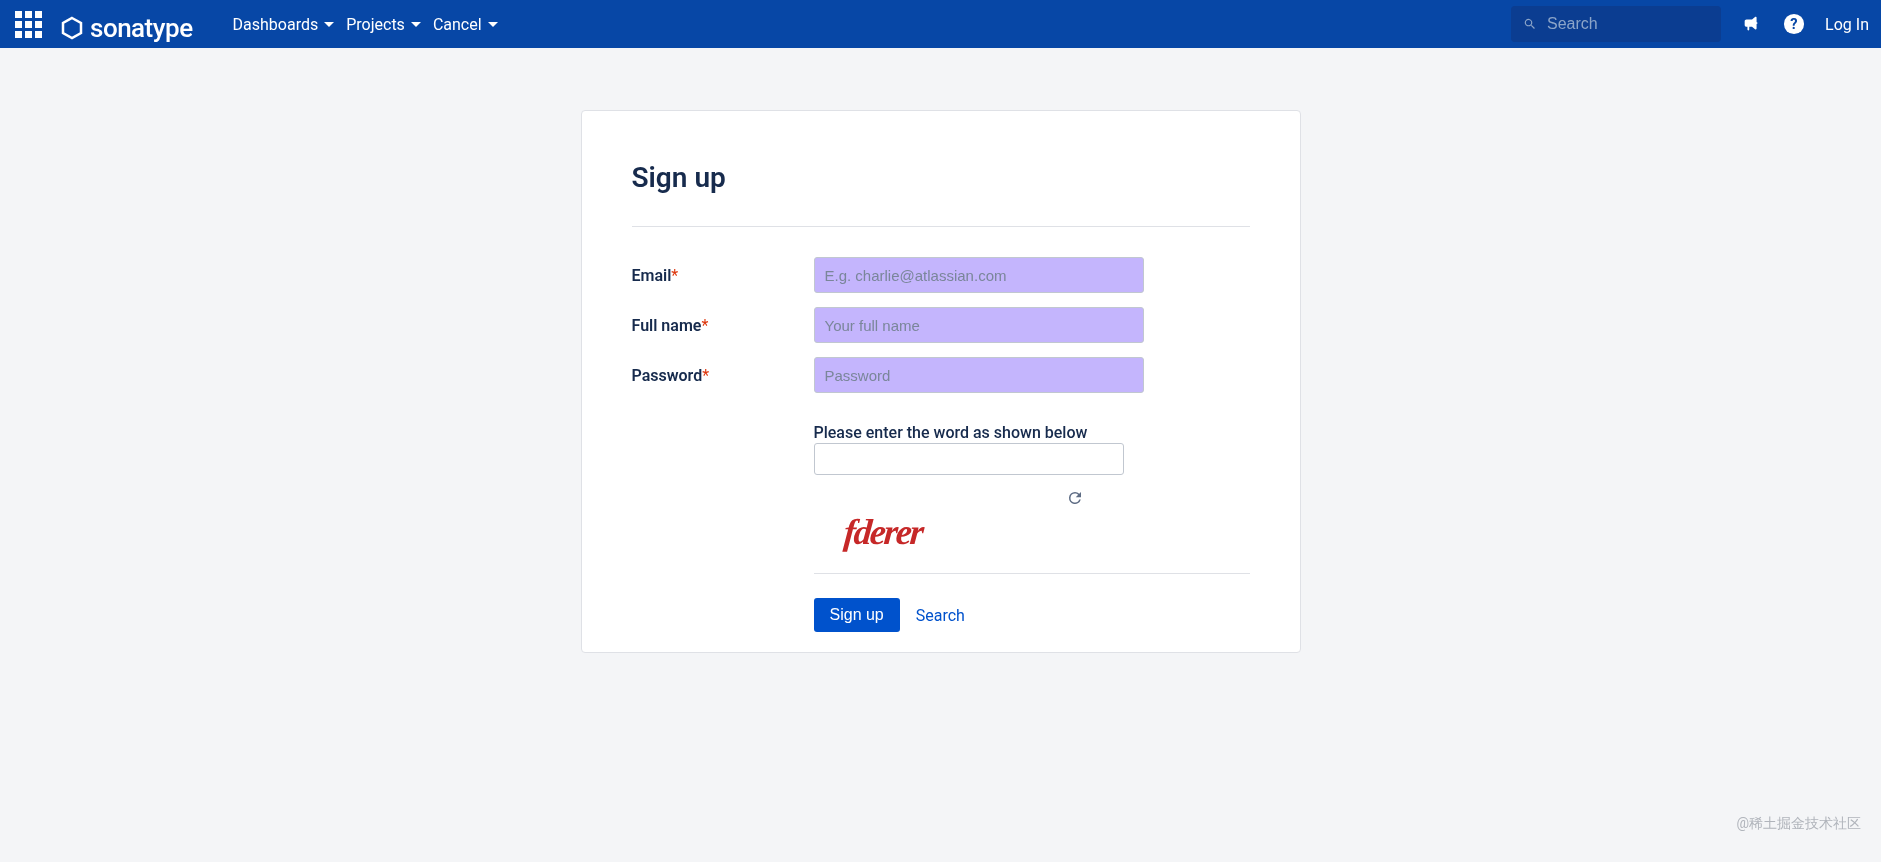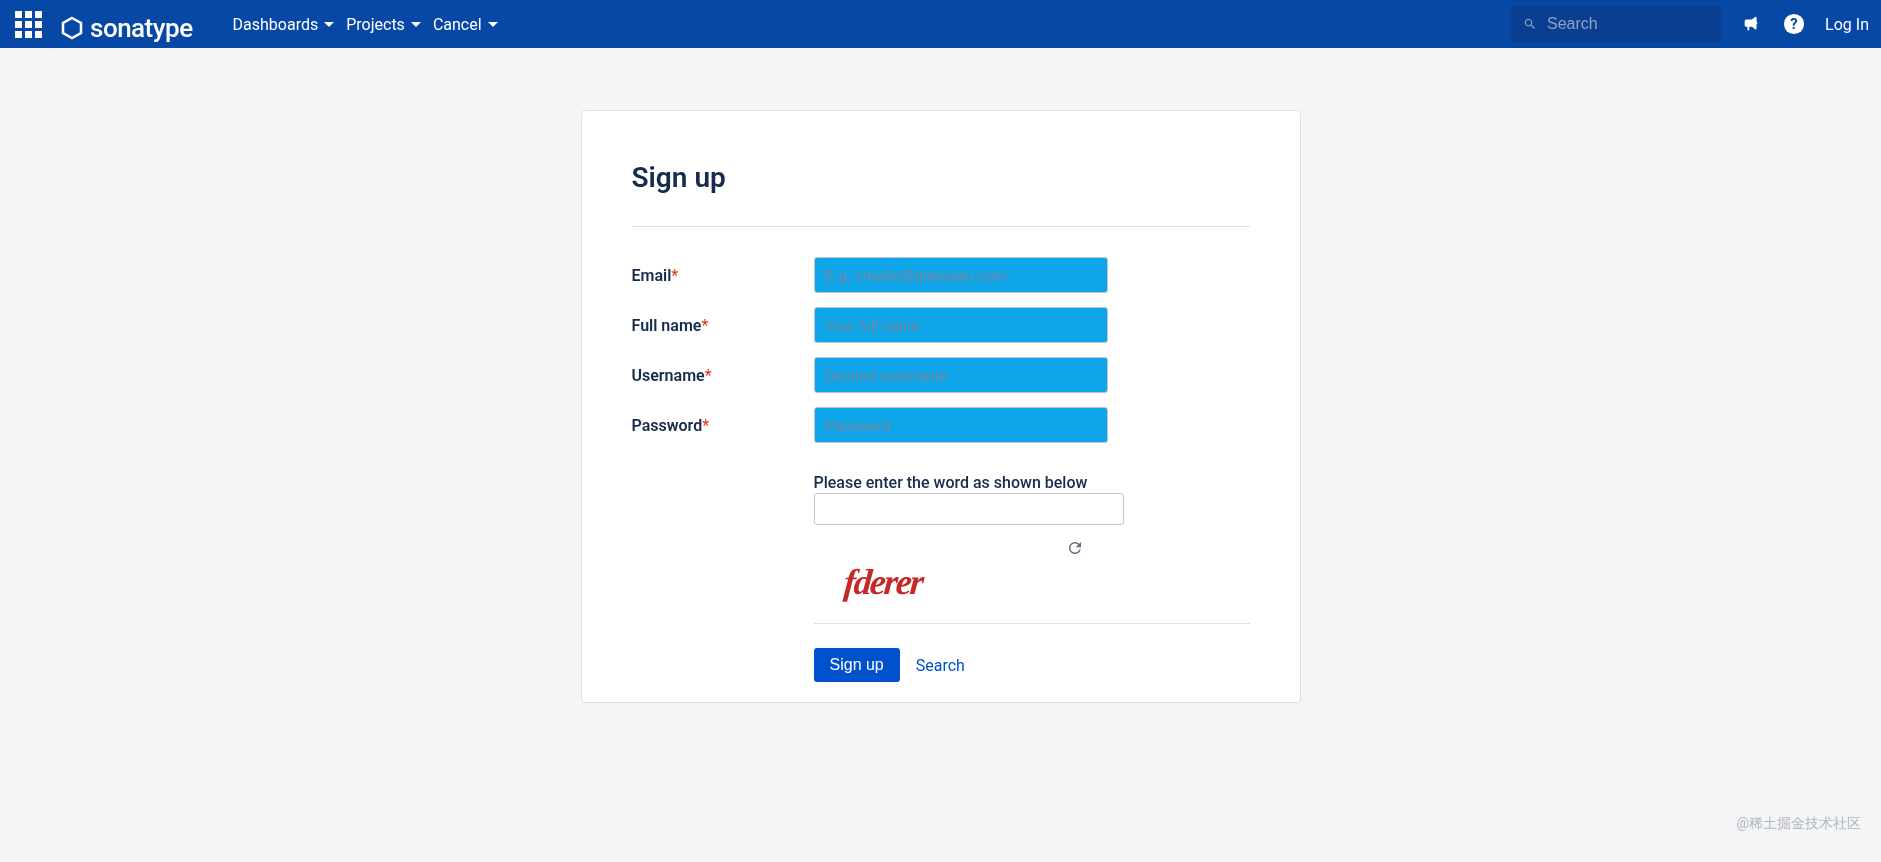--- a/index.html
+++ b/index.html
@@ -156,27 +156,27 @@
       text-align: left;
       font-size: 16px;
       font-weight: 600;
       color: #172b4d;
     }
     .required {
       color: #de350b;
       font-weight: normal;
     }
     .text-input {
-      width: 294px;
+      width: 330px;
       height: 36px;
       border: 1px solid #c1c7d0;
       border-radius: 3px;
       padding: 0 10px;
       font-size: 15px;
-      background: #0ea5e9;
+      background: #c4b5fd;
       color: #172b4d;
     }
     .text-input::placeholder {
       color: #7a869a;
     }
     .captcha-section {
       margin-left: 182px;
       margin-top: 30px;
       margin-bottom: 20px;
     }
@@ -323,26 +323,20 @@
       <input class="text-input" type="text" placeholder="E.g. charlie@atlassian.com" style="">
     </div>
 
     <div class="form-row">
       <label class="form-label">
         <span>Full name</span><span class="required">*</span>
       </label>
       <input class="text-input" type="text" placeholder="Your full name" style="">
     </div>
 
-    <div class="form-row">
-      <label class="form-label">
-        <span>Username</span><span class="required">*</span>
-      </label>
-      <input class="text-input" type="text" placeholder="Desired username" style="">
-    </div>
 
     <div class="form-row">
       <label class="form-label">
         <span>Password</span><span class="required">*</span>
       </label>
       <input class="text-input" type="password" placeholder="Password" style="">
     </div>
 
     <div class="captcha-section">
       <div class="captcha-label">Please enter the word as shown below</div>

